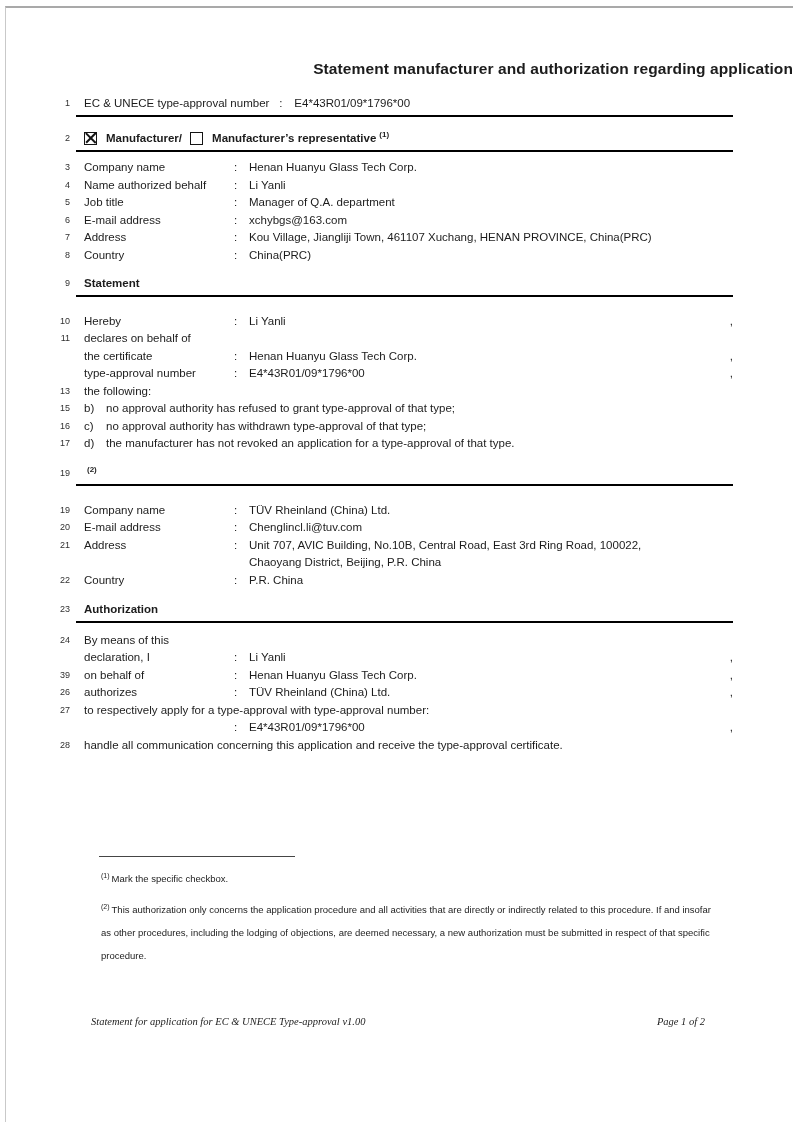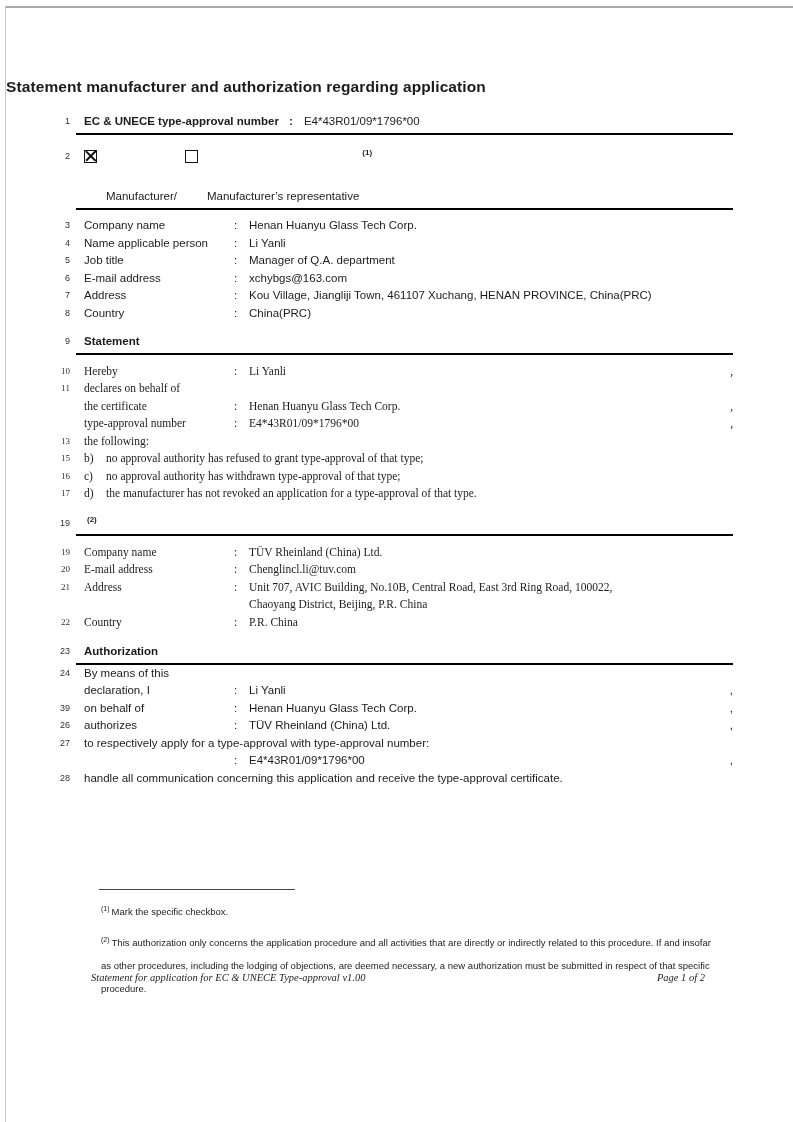--- a/index.html
+++ b/index.html
@@ -11,68 +11,68 @@
   .page{
     box-sizing:border-box;
     margin:6px 0 0 5px;
     width:788px;height:1116px;
     border-top:2px solid #a9a9a9;
     border-left:1px solid #c9c9c9;
     position:relative;
     background:#fff;
   }
   .title{
-    margin:0;padding-top:70px;
-    text-align:left;
+    margin:0;padding-top:52px;
+    text-align:right;
     font-size:15.5px;font-weight:700;letter-spacing:.1px;
   }
   .content{padding:0 60px 0 8px;}
   .row{display:flex;align-items:flex-start;line-height:17.5px;font-size:11.5px;}
   .num{flex:0 0 56px;text-align:right;margin-right:14px;font-size:9px;line-height:17px;color:#303030;}
   .label{flex:0 0 150px;}
   .label.auto{flex:0 0 auto;padding-right:10px;}
   .colon{flex:0 0 15px;}
   .value{flex:0 1 auto;}
   .comma{margin-left:auto;padding-left:6px;}
-  .bold{font-weight:700;}
+  .bold{font-weight:400;}
   .rule{border-top:2.6px solid #000;margin-left:62px;}
   .rule.mt2{margin-top:2px;}
   .rule.mt4{margin-top:3px;}
   sup.ref{font-size:8px;font-weight:700;margin-left:3px;line-height:10px;}
   
   .cb{
     box-sizing:border-box;flex:0 0 auto;
     width:13px;height:13px;border:1.8px solid #141414;
     display:inline-block;position:relative;margin:2px 9px 0 0;
   }
   .cb.second{margin-left:8px;}
   .cb.checked::before,.cb.checked::after{
     content:"";position:absolute;left:-1.5px;top:4.2px;width:13.5px;height:1.6px;background:#141414;
   }
   .cb.checked::before{transform:rotate(45deg);}
   .cb.checked::after{transform:rotate(-45deg);}
   .role-row{margin-top:13px;}
-  .role-row .txt{font-weight:400;margin-top:40px;}
+  .role-row .txt{font-weight:700;}
   .heading{font-weight:700;}
   .marker{flex:0 0 22px;}
   .item-text{flex:1 1 auto;}
   
   .mt-row1{margin-top:17px;}
   .mt-sec{margin-top:7px;}
   .mt-head{margin-top:11px;}
-  .mt-rows{margin-top:8px;font-family:Liberation Serif, serif;}
+  .mt-rows{margin-top:16px;}
   .mt-head2{margin-top:12px;}
-  .mt-rows2{}
+  .mt-rows2{margin-top:9px;}
   
   .fn-sep{border-top:1.5px solid #454545;width:196px;margin:102px 0 0 85px;}
   .footnote{font-size:9.5px;margin:15px 0 0 87px;width:614px;}
   .footnote sup{font-size:7px;padding-right:2px;}
   .footnote.spread{line-height:23px;margin-top:11px;}
   .footer{
-    position:absolute;left:0;right:0;top:964px;
+    position:absolute;left:0;right:0;top:1008px;
     display:flex;justify-content:space-between;
     padding:0 88px 0 85px;
     font-family:"Liberation Serif",serif;font-style:italic;font-size:10.5px;color:#222;
   }
 </style>
 </head>
 <body>
 
 <div class="page">
 
@@ -100,21 +100,21 @@
 
     <div class="mt-sec">
       <div class="row">
         <span class="num">3</span>
         <span class="label">Company name</span>
         <span class="colon">:</span>
         <span class="value">Henan Huanyu Glass Tech Corp.</span>
       </div>
       <div class="row">
         <span class="num">4</span>
-        <span class="label">Name applicable person</span>
+        <span class="label">Name authorized behalf</span>
         <span class="colon">:</span>
         <span class="value">Li Yanli</span>
       </div>
       <div class="row">
         <span class="num">5</span>
         <span class="label">Job title</span>
         <span class="colon">:</span>
         <span class="value">Manager of Q.A. department</span>
       </div>
       <div class="row">

